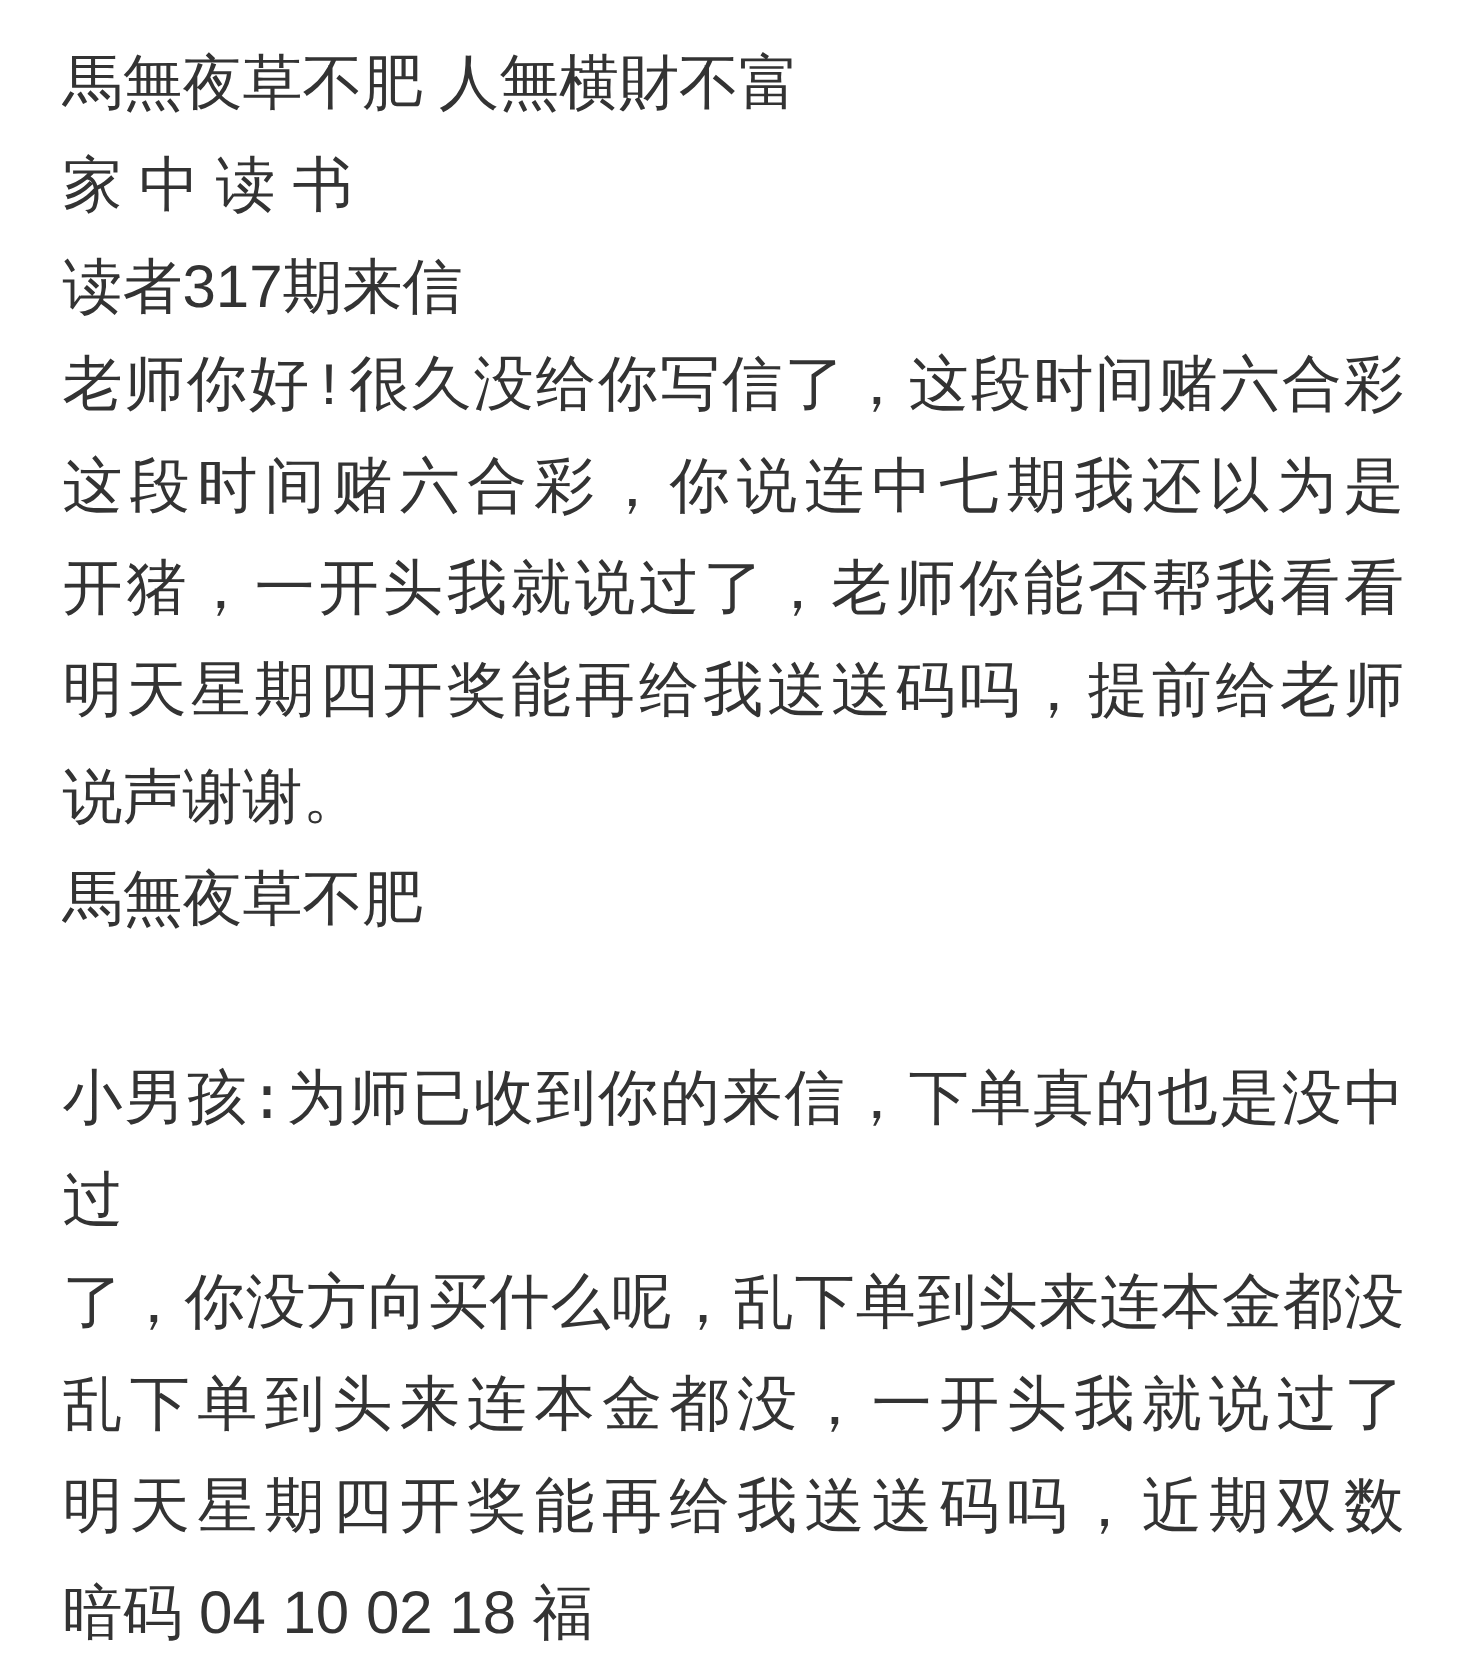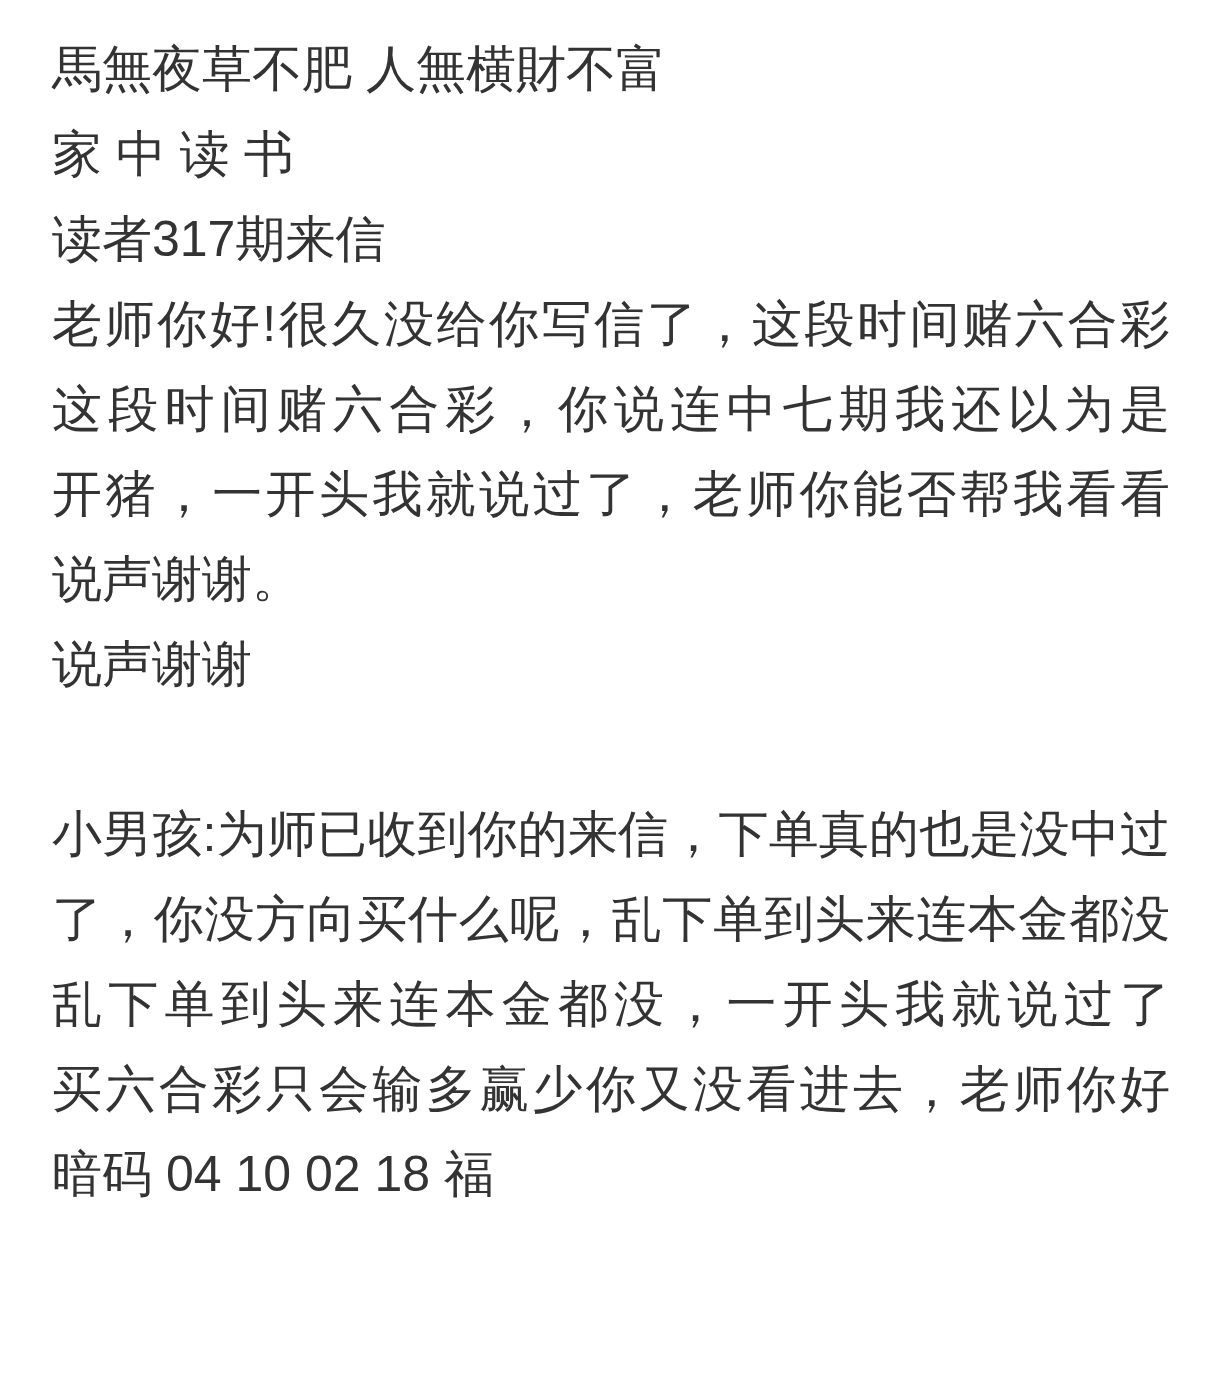--- a/index.html
+++ b/index.html
@@ -24,33 +24,35 @@
   }
   .line {
     min-height: 85px;
     white-space: pre-wrap;
     text-align: left;
   }
   
   .line.full {
     text-align: justify;
     text-align-last: justify;
+    font-family: Liberation Mono, monospace;
   }
 </style>
 </head>
 <body>
 
 <main class="letter">
   <div class="line">馬無夜草不肥 人無横財不富</div>
   <div class="line">家 中 读 书</div>
   <div class="line">读者317期来信</div>
   <div class="line full">老师你好!很久没给你写信了，这段时间赌六合彩</div>
   <div class="line full">这段时间赌六合彩，你说连中七期我还以为是</div>
   <div class="line full">开猪，一开头我就说过了，老师你能否帮我看看</div>
+  <div class="line full">明天星期四开奖能再给我送送码吗，提前给老师</div>
   <div class="line">说声谢谢。</div>
-  <div class="line">说声谢谢</div>
+  <div class="line">馬無夜草不肥</div>
   <div class="line"></div>
   <div class="line full">小男孩:为师已收到你的来信，下单真的也是没中过</div>
   <div class="line full">了，你没方向买什么呢，乱下单到头来连本金都没</div>
   <div class="line full">乱下单到头来连本金都没，一开头我就说过了</div>
-  <div class="line full">买六合彩只会输多赢少你又没看进去，老师你好</div>
+  <div class="line full">明天星期四开奖能再给我送送码吗，近期双数</div>
   <div class="line">暗码 04 10 02 18 福</div>
 </main>
 
 </body></html>

